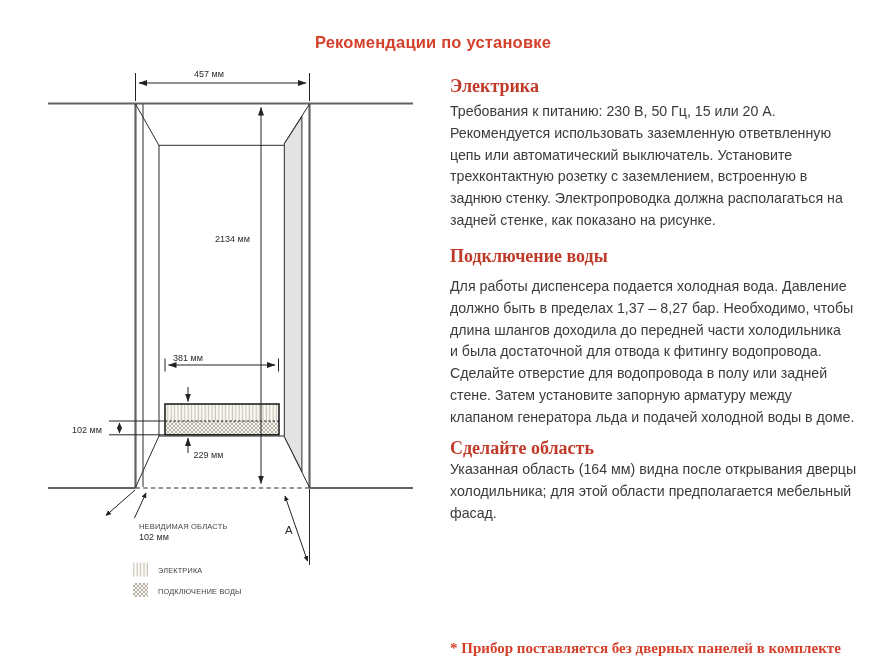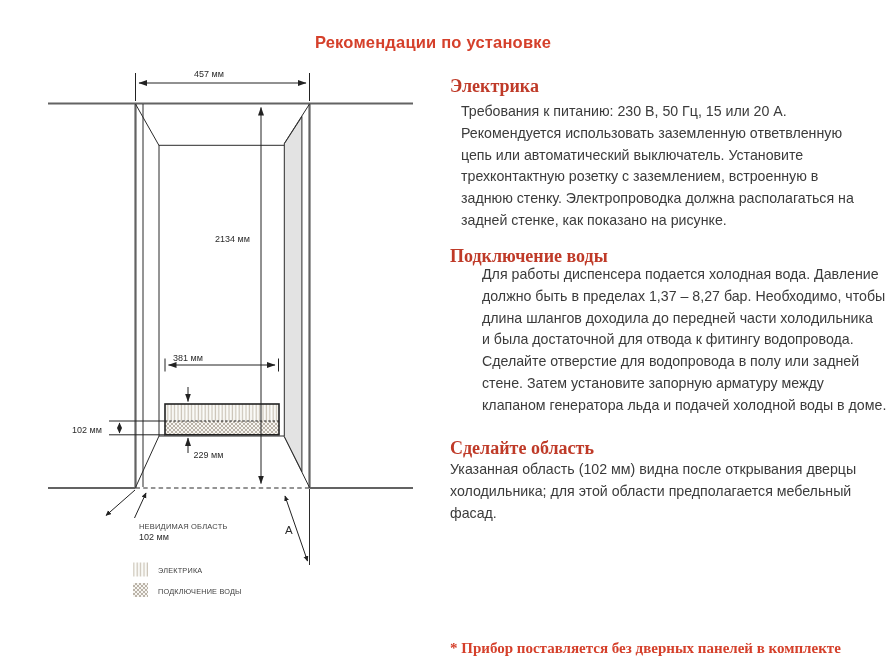--- a/index.html
+++ b/index.html
@@ -26,22 +26,22 @@
   }
   .sec-p{
     position:absolute;left:0;margin:0;
     font-size:14.2px;line-height:21.8px;color:var(--body-text);
     white-space:pre;
   }
   .footnote{
     position:absolute;left:0;margin:0;
     font-size:15px;font-weight:bold;color:var(--accent);white-space:pre;
   }
-  #h1{top:75px;} #p1{top:101px;margin-left:11px;}
-  #h2{top:245px;} #p2{top:264px;margin-left:32px;}
+  #h1{top:75px;} #p1{top:101px;}
+  #h2{top:245px;} #p2{top:276px;}
   #h3{top:437px;} #p3{top:459px;} #p4{top:536px;}
   #foot{top:640px;font-family:Liberation Serif, serif;}
   svg text{fill:#2b2b2b;font-family:"Liberation Sans","DejaVu Sans",sans-serif;}
   svg .dimtxt{font-size:9px;}
   svg .smalltxt{font-size:7.5px;fill:#3f3f3f;}
   svg .legtxt{font-size:7.3px;fill:#3f3f3f;letter-spacing:.2px;}
 </style>
 </head>
 <body>
 
@@ -149,18 +149,18 @@
   <h2 class="sec-h" id="h2">Подключение воды</h2>
   <p class="sec-p" id="p2">Для работы диспенсера подается холодная вода. Давление
 должно быть в пределах 1,37 – 8,27 бар. Необходимо, чтобы
 длина шлангов доходила до передней части холодильника
 и была достаточной для отвода к фитингу водопровода.
 Сделайте отверстие для водопровода в полу или задней
 стене. Затем установите запорную арматуру между
 клапаном генератора льда и подачей холодной воды в доме.</p>
 
   <h2 class="sec-h" id="h3">Сделайте область</h2>
-  <p class="sec-p" id="p3">Указанная область (102 мм) видна после открывания дверцы
+  <p class="sec-p" id="p3">Указанная область (164 мм) видна после открывания дверцы
 холодильника; для этой области предполагается мебельный
 фасад.</p>
 
   <p class="footnote" id="foot">* Прибор поставляется без дверных панелей в комплекте</p>
 </div>
 
 </body></html>

